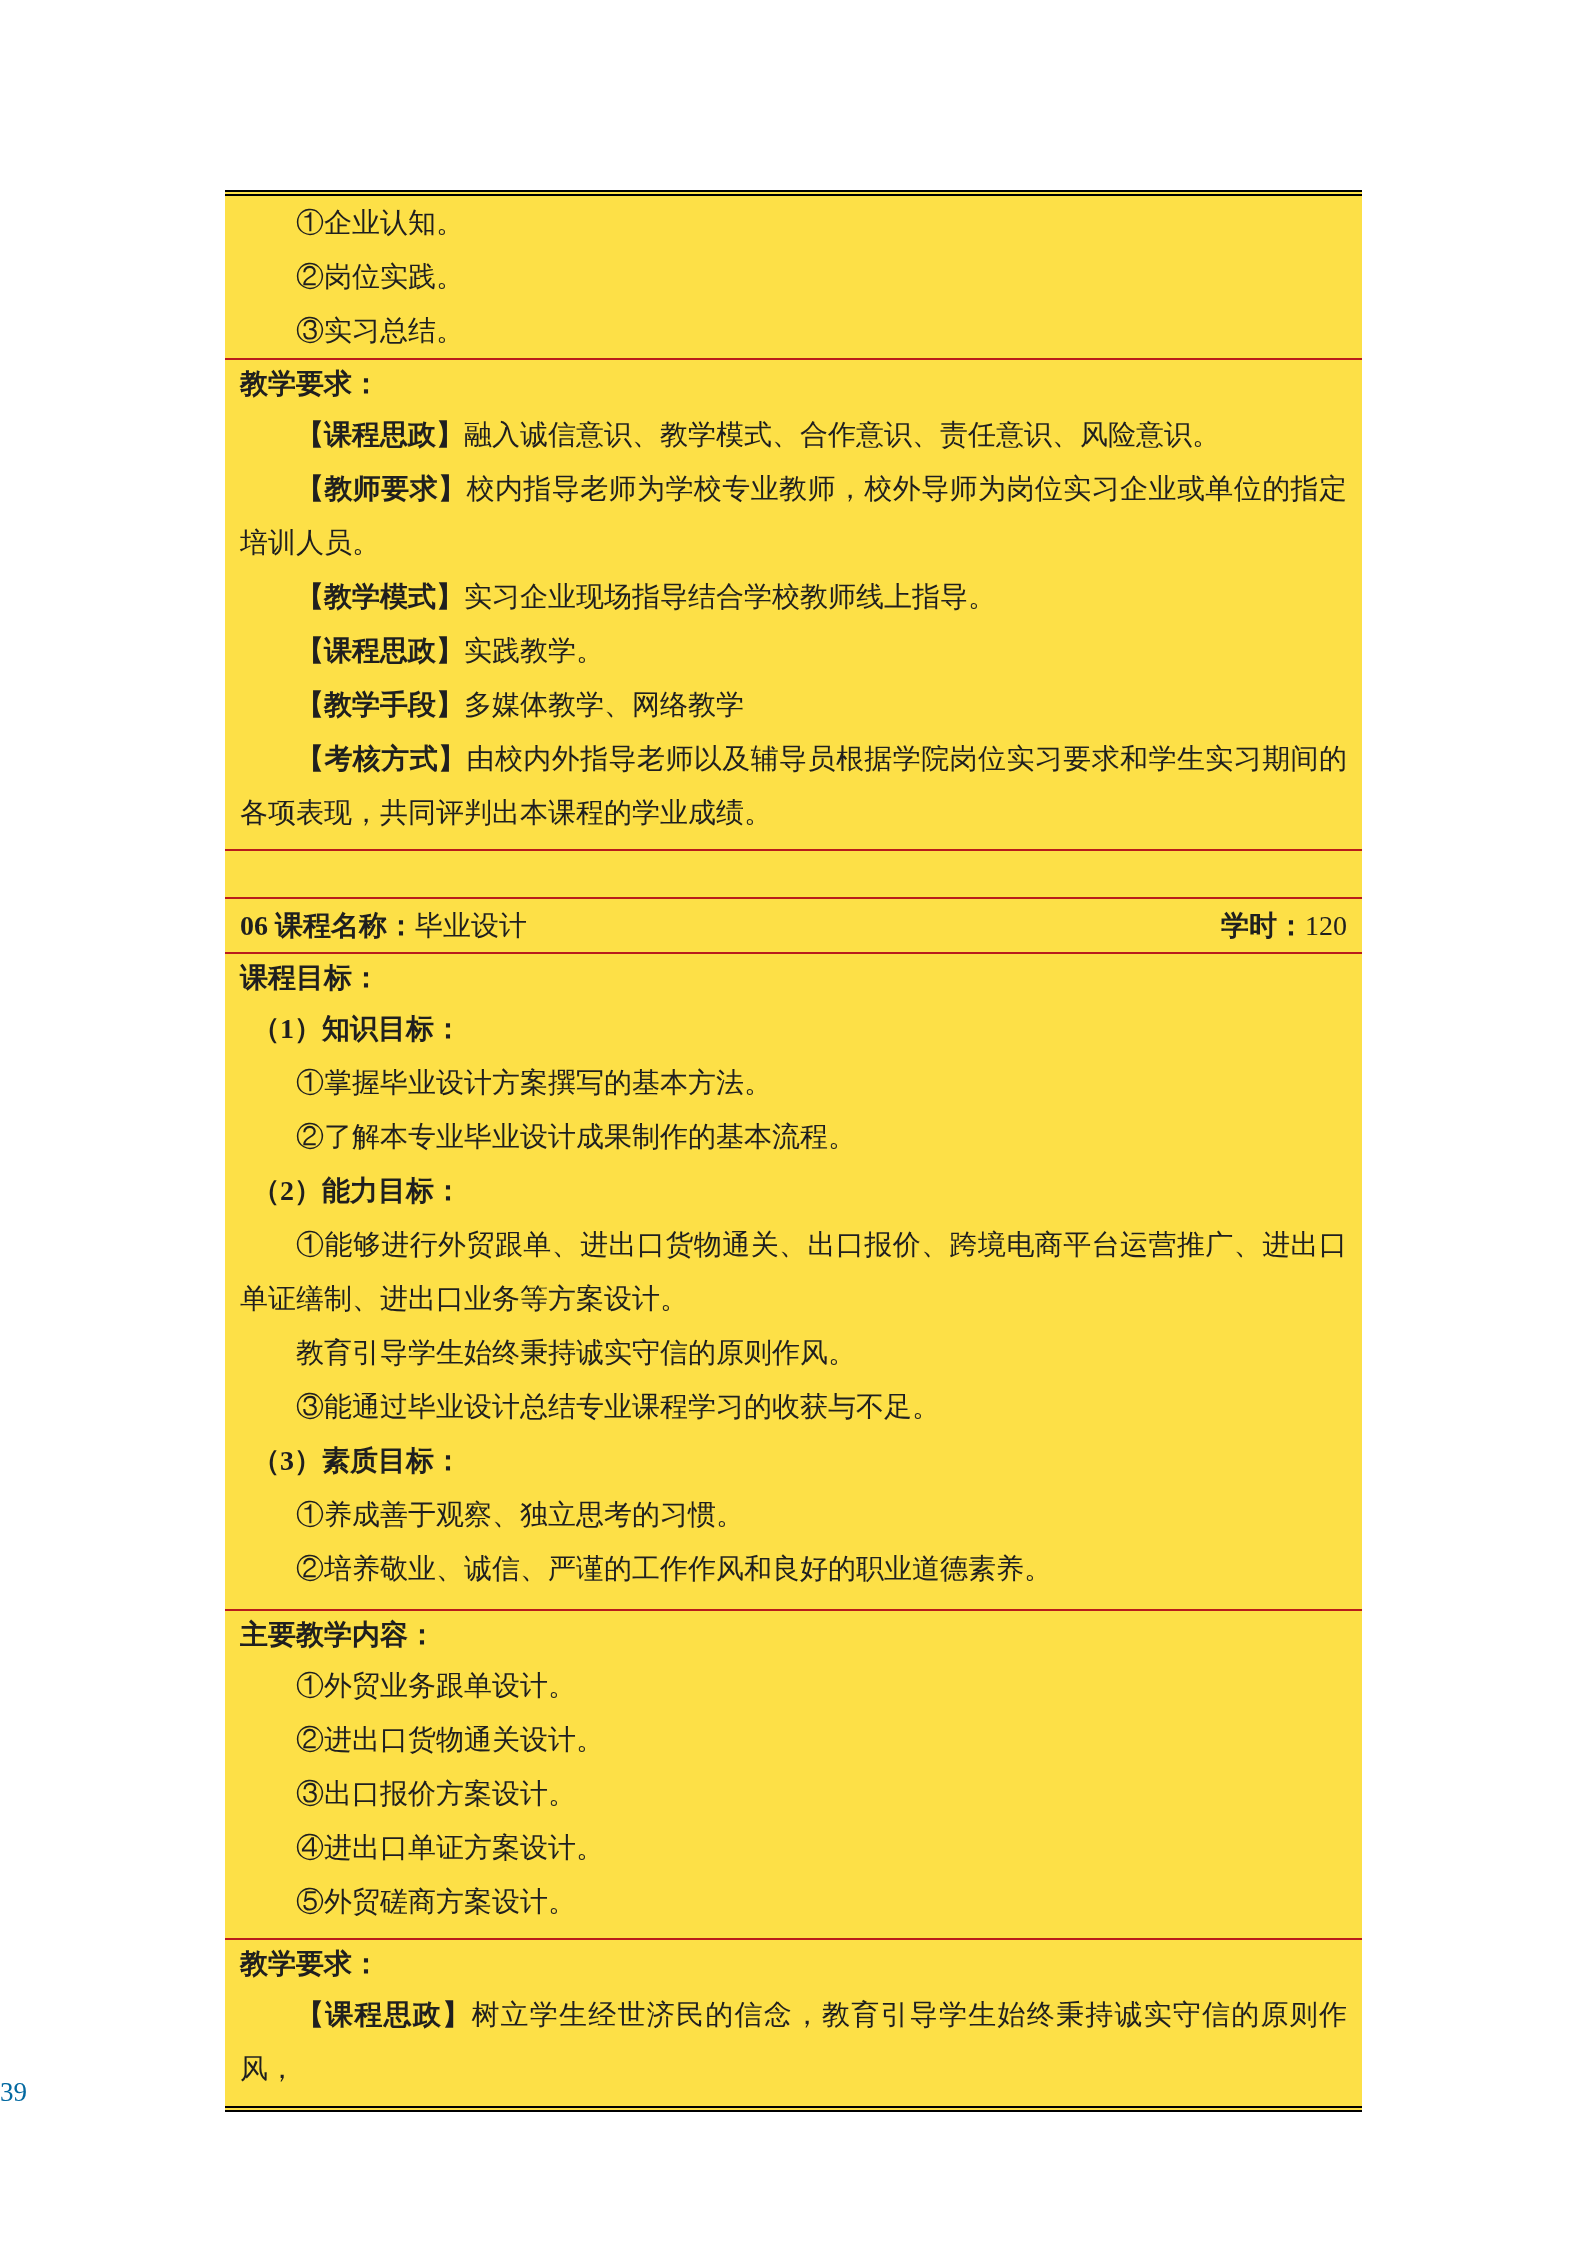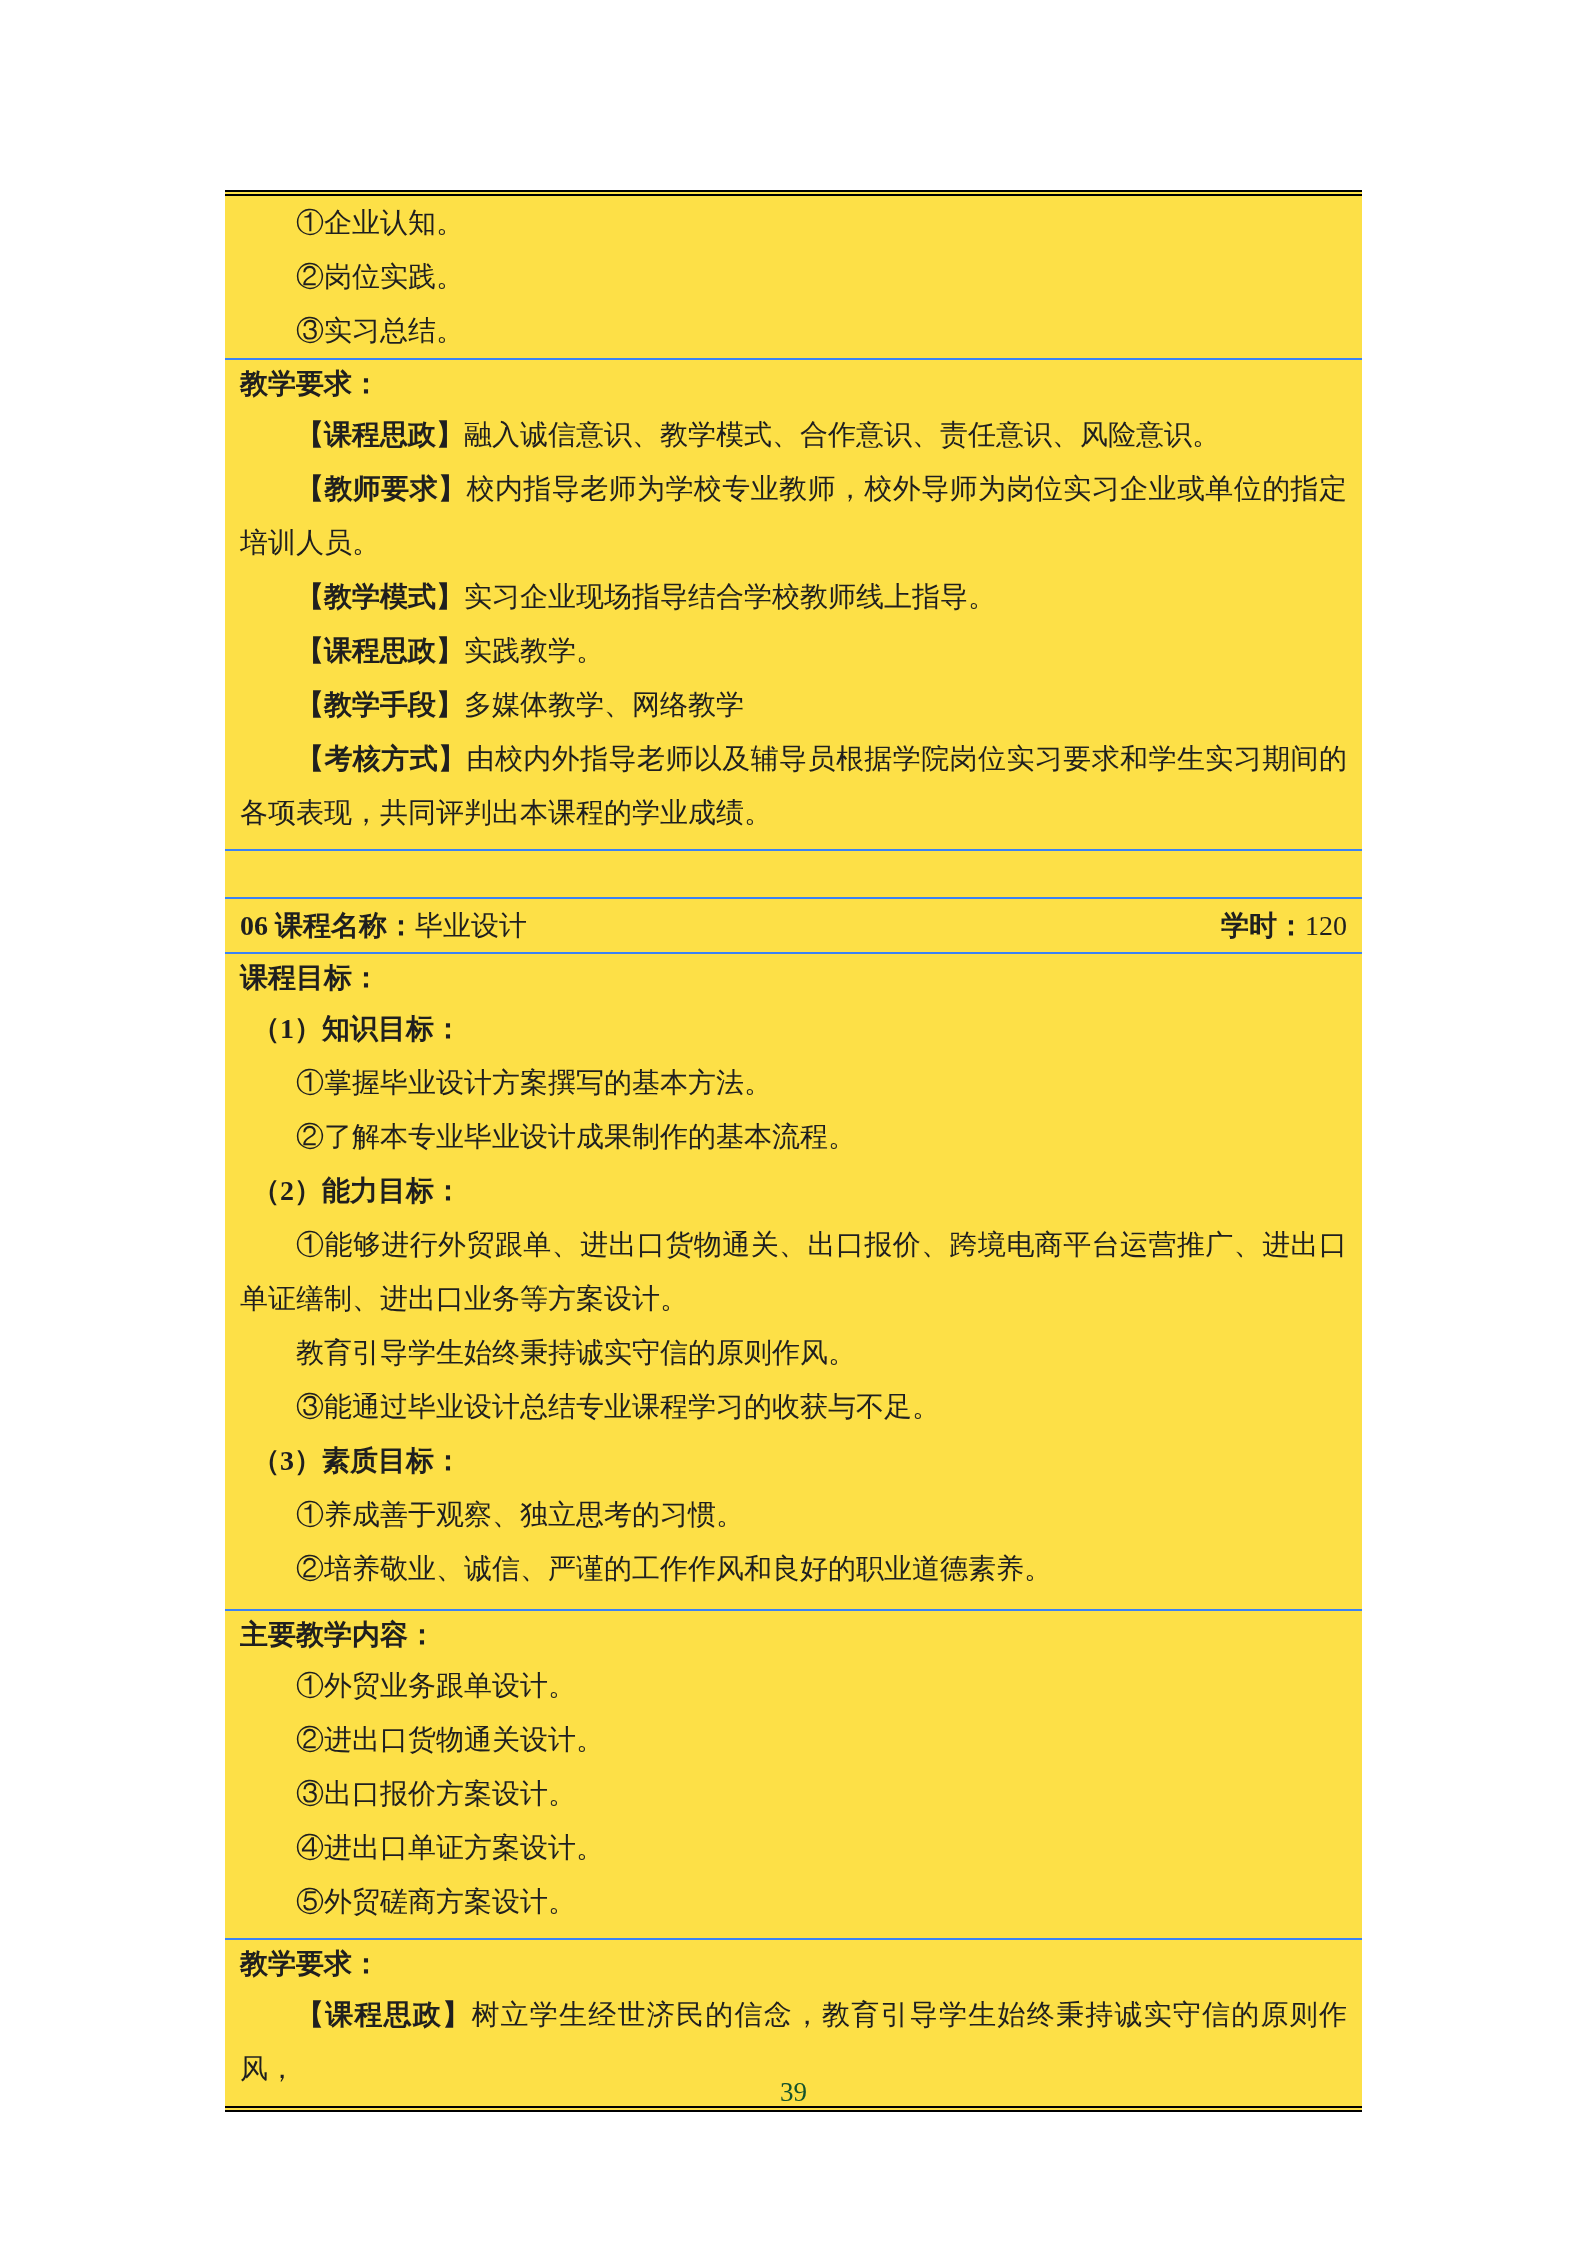--- a/index.html
+++ b/index.html
@@ -15,21 +15,21 @@
   .doc {
     position: absolute;
     left: 225px;
     top: 190px;
     width: 1137px;
     border-top: 6px double #000;
     border-bottom: 6px double #000;
     background: #fde047;
   }
   .sec { padding: 0 15px; }
-  .sec + .sec { border-top: 2px solid #3b82f6; }
+  .sec + .sec { border-top: 2px solid #b91c1c; }
 
   .para {
     margin: 0;
     font-size: 28px;
     line-height: 54px;
     text-indent: 56px;
     text-align: justify;
   }
   .sec-head {
     margin: 0;
@@ -60,24 +60,23 @@
   .course-header-left .bold, .course-header-right .bold { font-weight: bold; text-align: center; }
   .sec-objectives { padding-bottom: 13px; }
   .sec-content { padding-bottom: 9px; }
   .sec-req2 { padding-bottom: 10px; }
 
   .page-number {
     position: absolute;
     top: 2072px;
     left: 0;
     width: 100%;
-    text-align: center;
     font-size: 27px;
     line-height: 40px;
-    color: #14532d;
+    color: #0369a1;
   }
 </style>
 </head>
 <body>
 
 <div class="doc">
 
   <div class="sec sec-prev-content">
     <p class="para">①企业认知。</p>
     <p class="para">②岗位实践。</p>

